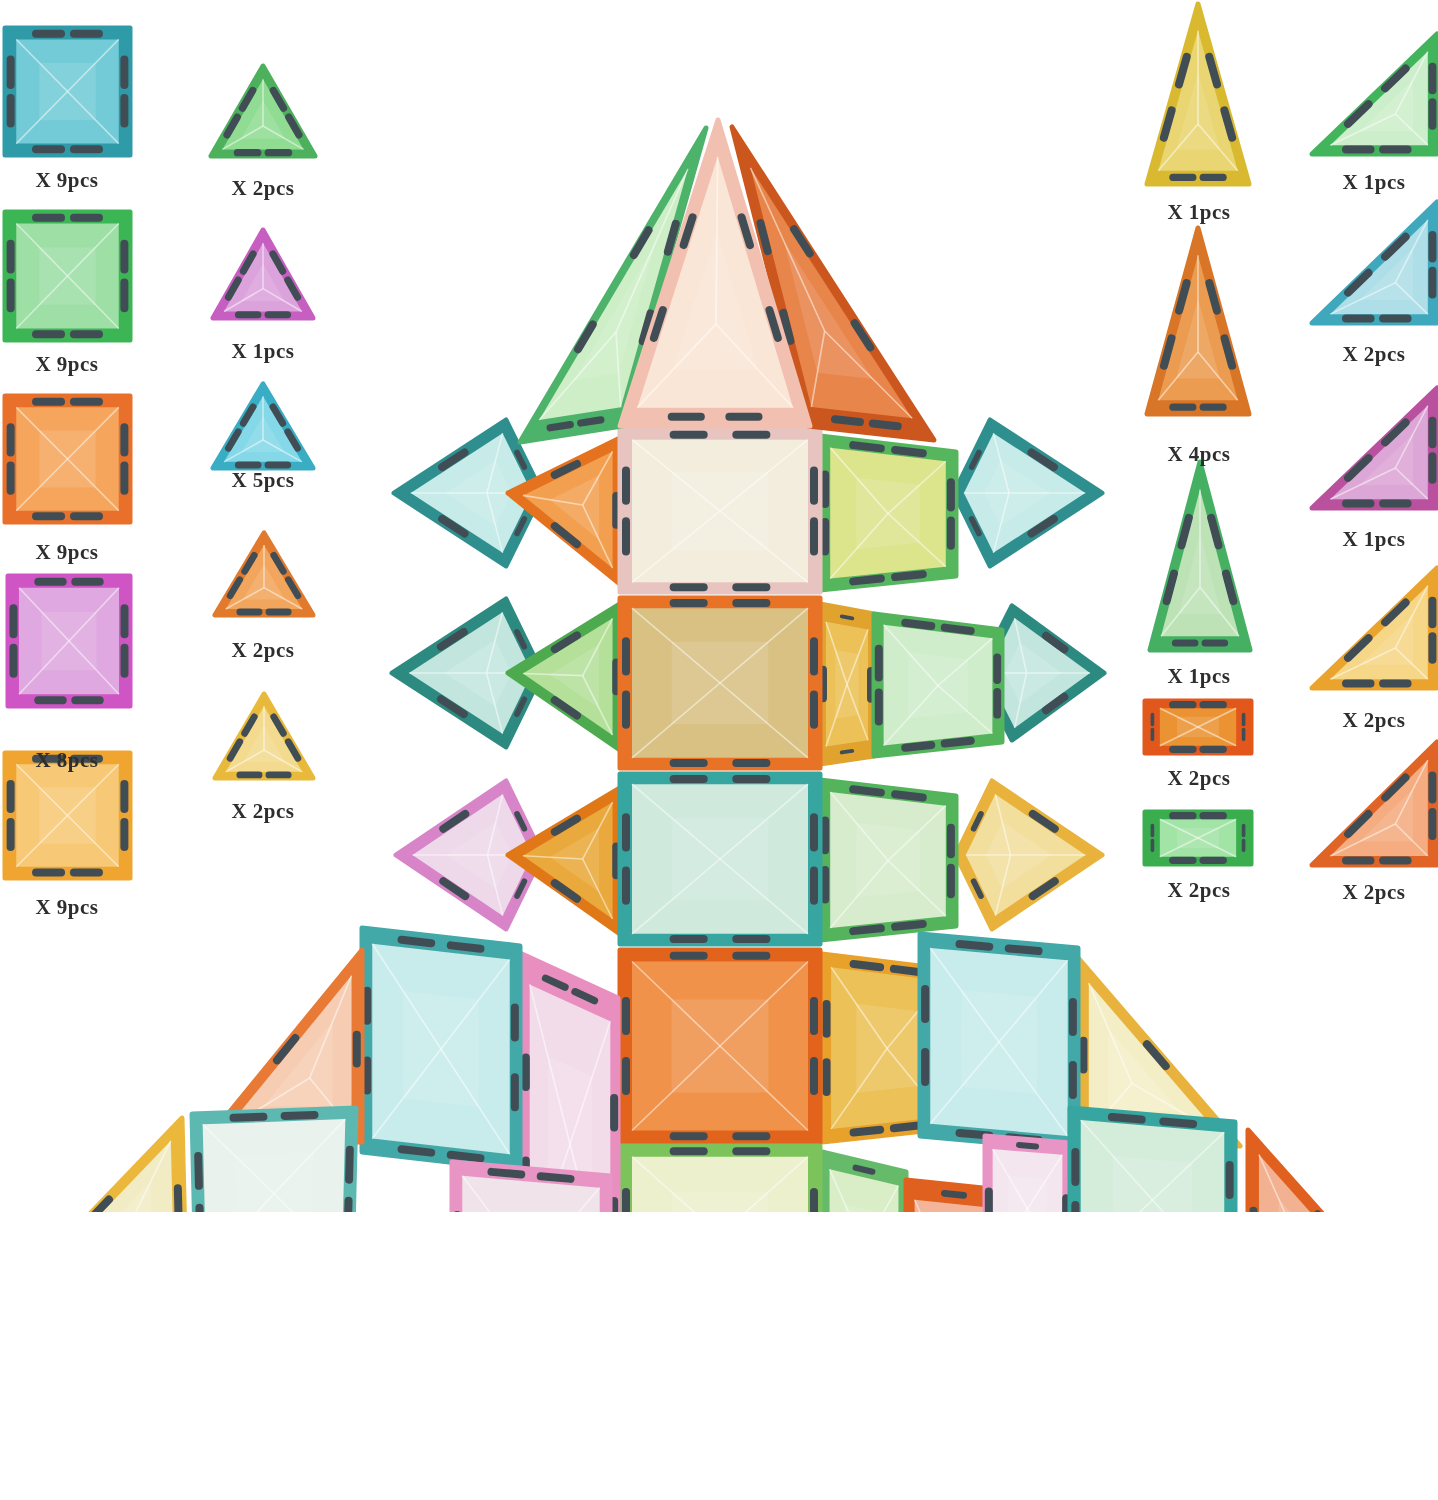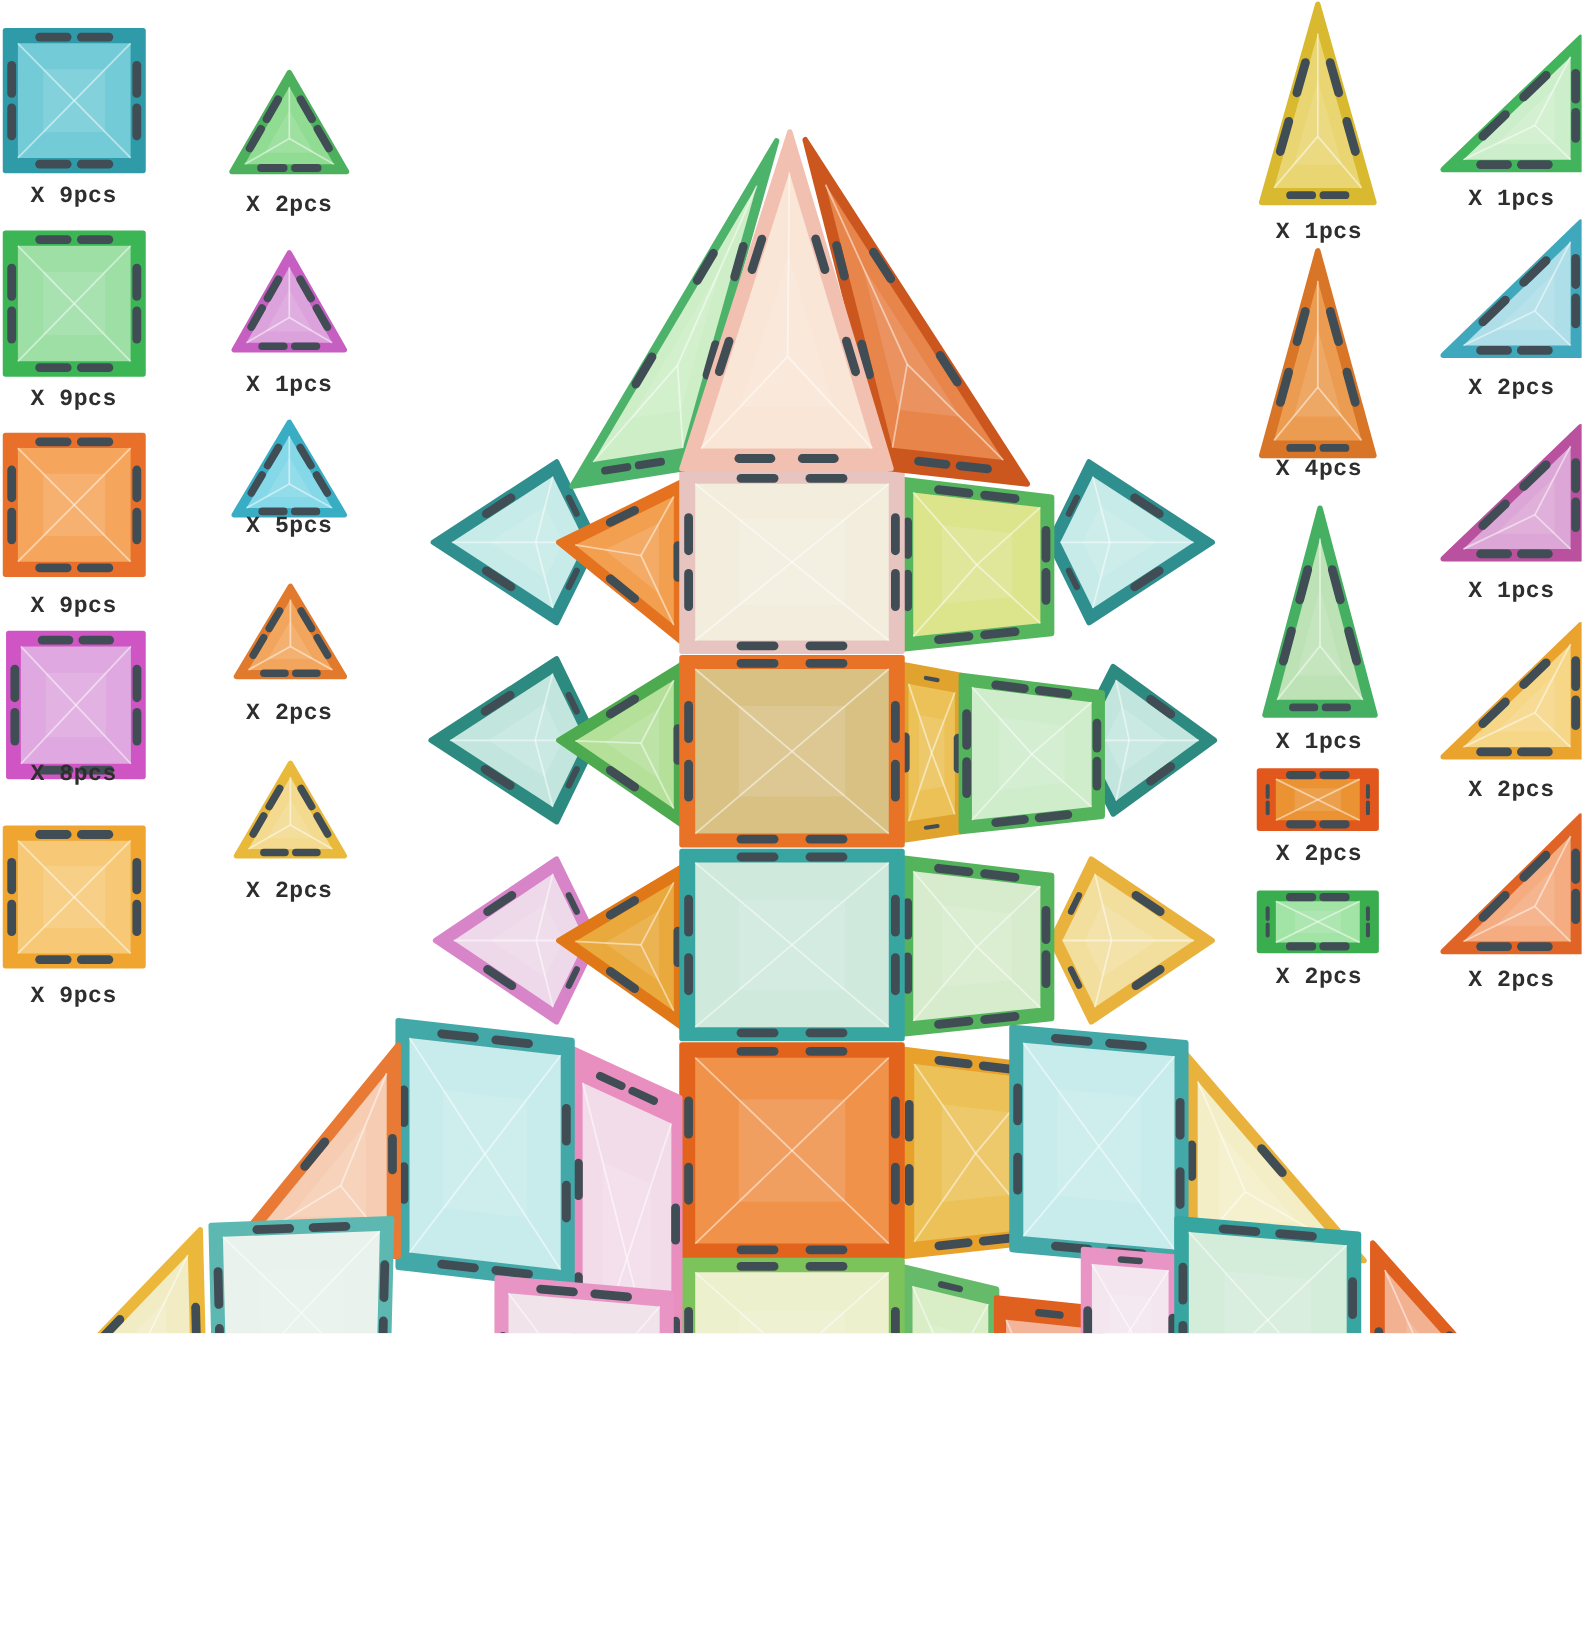--- a/index.html
+++ b/index.html
@@ -1,17 +1,17 @@
 <!DOCTYPE html>
 <html><head>
 <meta charset="utf-8">
 <style>
   html,body{margin:0;padding:0;background:#ffffff;}
   #stage{position:relative;width:1438px;height:1212px;background:#ffffff;overflow:hidden;
-         font-family:Liberation Mono, monospace;}
+         font-family:Liberation Serif, serif;}
   #tiles-canvas{position:absolute;left:0;top:0;width:1438px;height:1500px;display:block;}
   .count-label{position:absolute;transform:translateX(-50%);white-space:nowrap;
                font-weight:bold;font-size:21px;letter-spacing:.5px;color:#2e2e2e;}
 </style>
 </head>
 <body>
 
 <div id="stage">
   <svg id="tiles-canvas" viewBox="0 0 1438 1500">
       <g>
@@ -852,31 +852,31 @@
         <line x1="1037.8666666666666" y1="1405.2" x2="1085.3333333333333" y2="1378" stroke="rgba(255,255,255,0.5)" stroke-width="1.6" stroke-linecap="butt"></line>
         <line x1="1104.624594455177" y1="1350.3521018697393" x2="1119.4420722114899" y2="1375.0478981302608" stroke="#414d55" stroke-width="8" stroke-linecap="round"></line>
         <line x1="1118.859006146224" y1="1447.8225596838652" x2="1092.6076605204428" y2="1435.9774403161348" stroke="#414d55" stroke-width="8" stroke-linecap="round"></line>
         <line x1="1037.0914856003371" y1="1343.7546572148085" x2="1039.3751810663293" y2="1315.0453427851915" stroke="#414d55" stroke-width="8" stroke-linecap="round"></line>
       </g>
     </svg>
 
   <div class="count-label" style="left:67px;top:168px">X 9pcs</div>
   <div class="count-label" style="left:67px;top:352px">X 9pcs</div>
   <div class="count-label" style="left:67px;top:540px">X 9pcs</div>
-  <div class="count-label" style="left:67px;top:693px">X 8pcs</div>
+  <div class="count-label" style="left:67px;top:748px">X 8pcs</div>
   <div class="count-label" style="left:67px;top:895px">X 9pcs</div>
 
   <div class="count-label" style="left:263px;top:176px">X 2pcs</div>
   <div class="count-label" style="left:263px;top:339px">X 1pcs</div>
   <div class="count-label" style="left:263px;top:468px">X 5pcs</div>
   <div class="count-label" style="left:263px;top:638px">X 2pcs</div>
   <div class="count-label" style="left:263px;top:799px">X 2pcs</div>
 
   <div class="count-label" style="left:1199px;top:200px">X 1pcs</div>
-  <div class="count-label" style="left:1199px;top:416px">X 4pcs</div>
+  <div class="count-label" style="left:1199px;top:442px">X 4pcs</div>
   <div class="count-label" style="left:1199px;top:664px">X 1pcs</div>
   <div class="count-label" style="left:1199px;top:766px">X 2pcs</div>
   <div class="count-label" style="left:1199px;top:878px">X 2pcs</div>
 
   <div class="count-label" style="left:1374px;top:170px">X 1pcs</div>
   <div class="count-label" style="left:1374px;top:342px">X 2pcs</div>
   <div class="count-label" style="left:1374px;top:527px">X 1pcs</div>
   <div class="count-label" style="left:1374px;top:708px">X 2pcs</div>
   <div class="count-label" style="left:1374px;top:880px">X 2pcs</div>
 </div>

